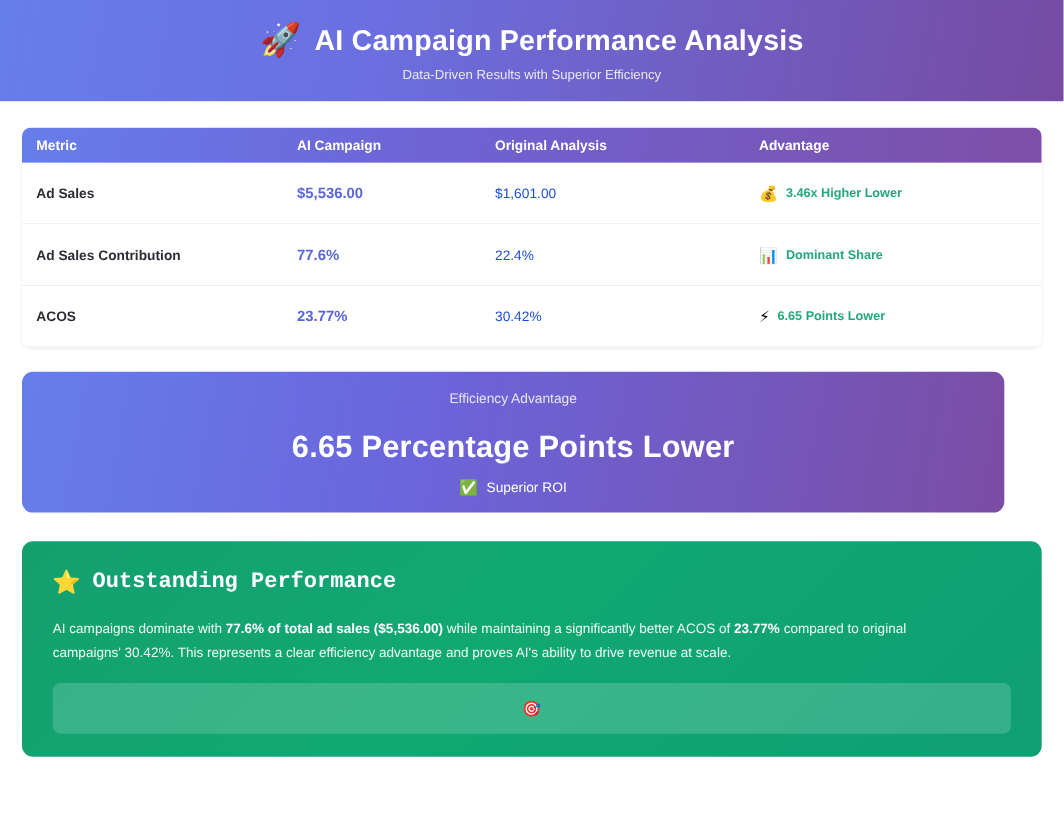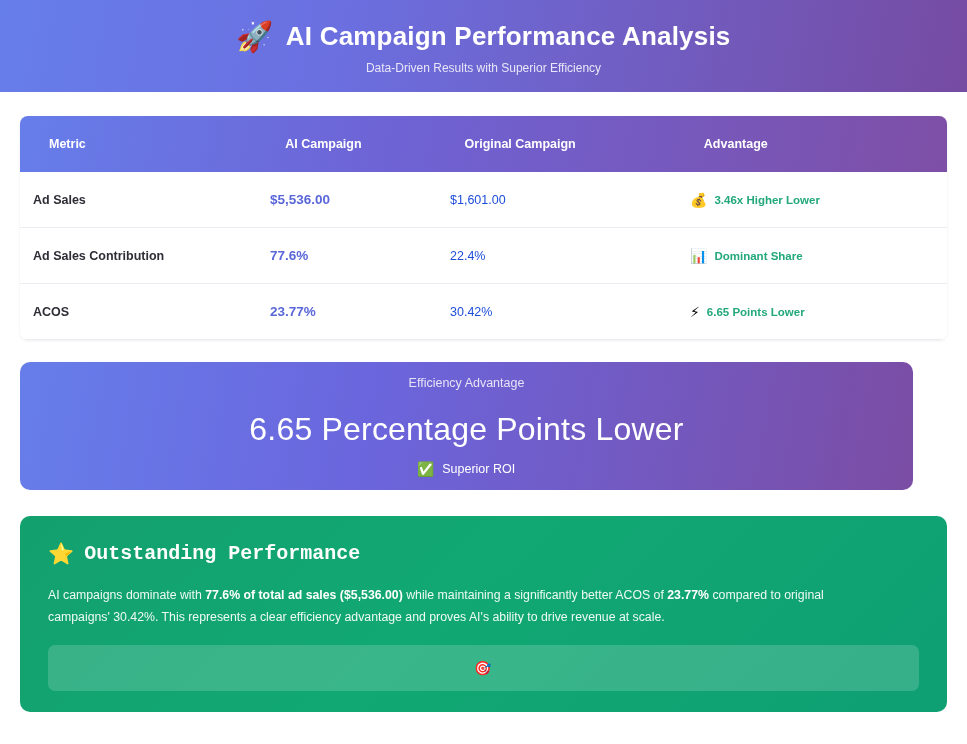--- a/index.html
+++ b/index.html
@@ -47,23 +47,22 @@
     margin: 24px 20px 0 20px;
     width: 927px;
     border-radius: 8px;
     overflow: hidden;
     background: #fdfdfe;
     box-shadow: 0 1px 3px rgba(0,0,0,0.07);
   }
   .table-head {
     display: flex;
     align-items: center;
-    height: 56px;
+    height: 32px;
     background: linear-gradient(100deg, #667eea 0%, #6e63d5 40%, #7e4fa6 100%);
-    padding-left: 16px;
   }
   .table-head div {
     color: #ffffff;
     font-size: 12.5px;
     font-weight: bold;
   }
   .col-metric    { width: 250px; padding-left: 13px; }
   .col-ai        { width: 180px; }
   .col-original  { width: 240px; }
   .col-advantage { width: 244px; }
@@ -104,21 +103,21 @@
     background: linear-gradient(100deg, #667eea 0%, #6b65dc 40%, #7b4da4 100%);
     display: flex;
     flex-direction: column;
     align-items: center;
     justify-content: center;
   }
   .eff-label {
     color: #e6e3f6; font-size: 12.5px; margin-bottom: 10px;
   }
   .eff-value {
-    color: #ffffff; font-size: 32px; font-weight: normal; letter-spacing: 0.2px; margin-top: 11px;
+    color: #ffffff; font-size: 28px; font-weight: bold; letter-spacing: 0.2px; margin-top: 11px;
   }
   .eff-badge-row {
     display: flex; align-items: center; gap: 7px; margin-top: 14px;
   }
   .eff-badge-icon { font-size: 14px; line-height: 1; }
   .eff-badge-text { color: #ffffff; font-size: 12.5px; }
 
   
   .outstanding-card {
     margin: 26px 20px 0 20px;
@@ -158,21 +157,21 @@
     <span class="header-title">AI Campaign Performance Analysis</span>
   </div>
   <div class="header-subtitle">Data-Driven Results with Superior Efficiency</div>
 </div>
 
 <div class="table-card">
 
   <div class="table-head">
     <div class="col-metric">Metric</div>
     <div class="col-ai">AI Campaign</div>
-    <div class="col-original">Original Campaign</div>
+    <div class="col-original">Original Analysis</div>
     <div class="col-advantage">Advantage</div>
   </div>
 
   <div class="table-row">
     <div class="cell-metric">Ad Sales</div>
     <div class="cell-ai">$5,536.00</div>
     <div class="cell-original">$1,601.00</div>
     <div class="cell-advantage">
       <span class="adv-icon">💰</span>
       <span class="adv-text">3.46x Higher Lower</span>

